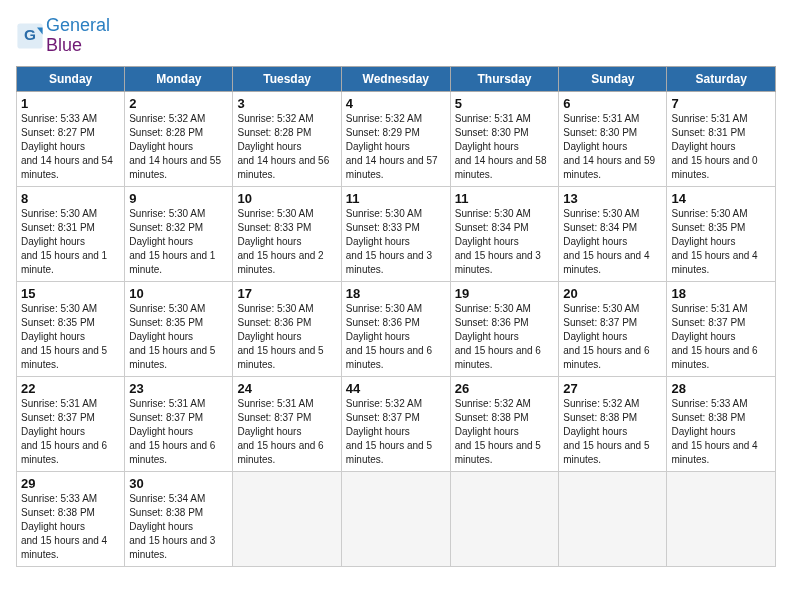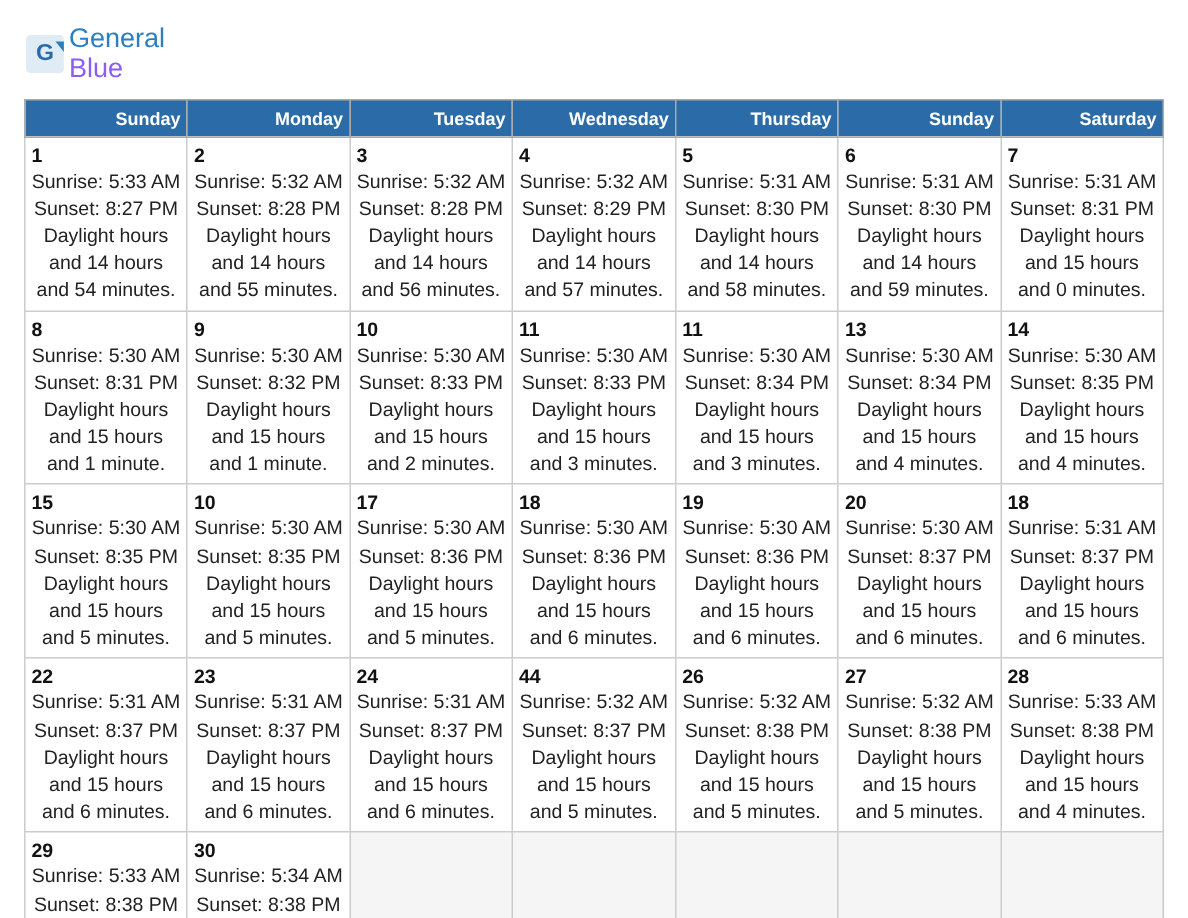--- a/index.html
+++ b/index.html
@@ -49,21 +49,21 @@
     table {
       width: 100%;
       border-collapse: collapse;
     }
     thead tr th {
       background: #2b6ca8;
       color: #fff;
       font-size: 12px;
       font-weight: bold;
       padding: 5px 4px;
-      text-align: right;
+      text-align: center;
       border: 1px solid #aaa;
     }
     tbody tr td {
       vertical-align: top;
       border: 1px solid #ccc;
       padding: 4px 4px;
       font-size: 9.5px;
       color: #222;
       background: #fff;
       width: 110px;
@@ -73,42 +73,41 @@
       background: #f5f5f5;
     }
     .day-num {
       font-size: 13px;
       font-weight: bold;
       color: #111;
       display: block;
       margin-bottom: 1px;
     }
     .day-info {
-      font-size: 13px;
+      font-size: 10px;
       color: #222;
       line-height: 1.4;
-      text-align: center;
     }
     tbody tr:nth-child(even) td:not(.empty) {
       background: #fff;
     }
   </style>
 </head>
 <body>
 
 <div class="header">
   <div class="logo">
     <svg class="logo-icon" viewBox="0 0 40 40">
       <rect x="2" y="2" width="36" height="36" rx="4" fill="#2b7fc1" opacity="0.15"></rect>
       <text x="20" y="26" text-anchor="middle" font-size="22" font-weight="bold" fill="#2b6ca8">G</text>
       <polygon points="30,8 38,8 38,18" fill="#2b7fc1"></polygon>
     </svg>
     <div>
       <div class="logo-text">
-        <span>General</span><br><span style="color:#8b5cf6">Blue</span>
+        <span>General</span><br><span style="color:#701a75">Blue</span>
       </div>
     </div>
   </div>
   <div class="title-block">
     <div class="month-title"></div>
     <div class="location"></div>
   </div>
 </div>
 
 <table>

